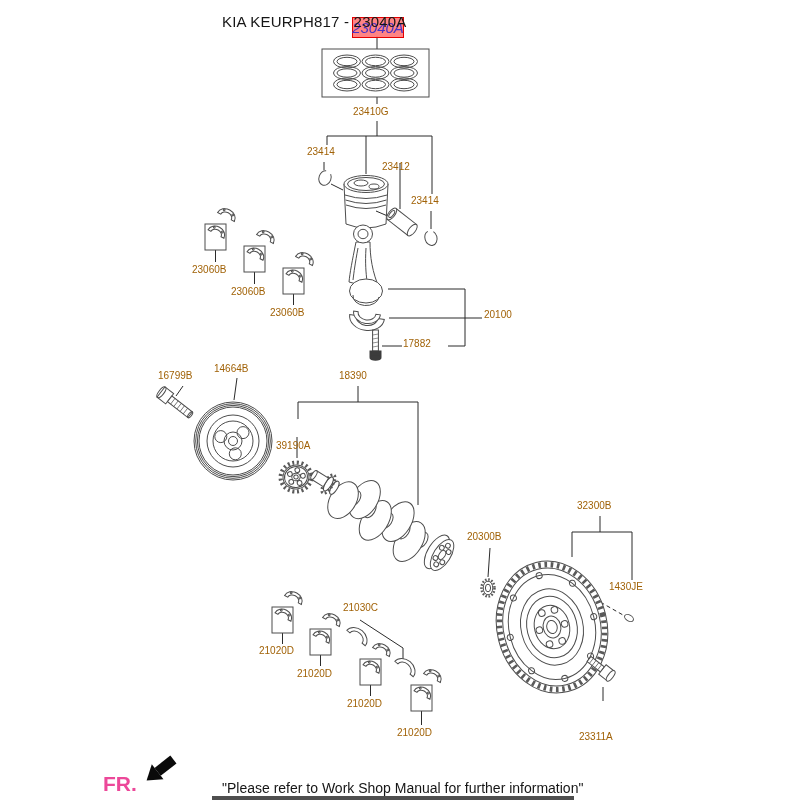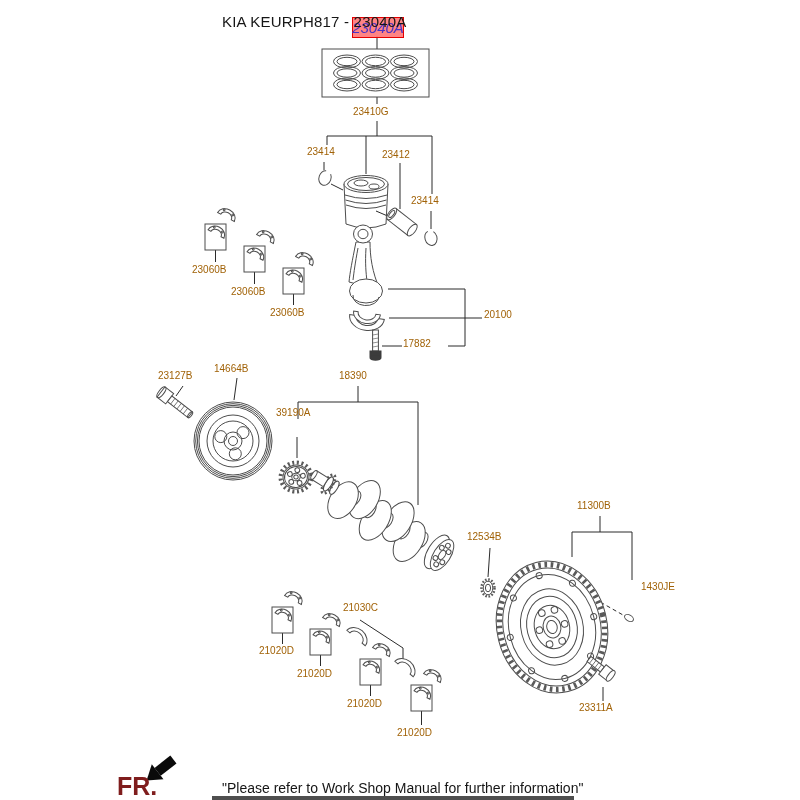--- a/index.html
+++ b/index.html
@@ -7,60 +7,60 @@
           font-family:"Liberation Sans",sans-serif;overflow:hidden;}
   .title{position:absolute;left:222px;top:13px;font-size:15px;color:#161616;
          letter-spacing:.2px;white-space:nowrap;z-index:3;}
   .hl-box{position:absolute;left:352px;top:17px;width:50px;height:19px;
           background:rgba(255,122,122,.92);border:1px solid #e60000;z-index:2;
           display:flex;align-items:center;justify-content:center;}
   .hl-box span{font-size:15px;color:#4b33c3;line-height:1;font-style:italic;}
   .plabel{position:absolute;font-size:10px;color:#a16207;line-height:1;
           white-space:nowrap;z-index:2;cursor:pointer;}
   svg.diagram{position:absolute;left:0;top:0;z-index:1;}
-  .fr{position:absolute;left:117px;top:772px;font-size:25px;font-weight:600;
-      color:#7f1d1d;z-index:2;}
+  .fr{position:absolute;left:103px;top:772px;font-size:21px;font-weight:600;
+      color:#ec4899;z-index:2;}
   .note{position:absolute;left:222px;top:780px;font-size:14px;color:#161616;
         white-space:nowrap;z-index:2;}
   .footer-bar{position:absolute;left:212px;top:796px;width:362px;height:4px;
               background:#4f4f4f;z-index:2;}
 </style>
 </head>
 <body>
 
 <div class="canvas">
 
   <div class="title">KIA KEURPH817 - 23040A</div>
 
   <div class="hl-box">
     <span>23040A</span>
   </div>
 
   <div class="plabel" style="left:353px;top:107px">23410G</div>
   <div class="plabel" style="left:307px;top:147px">23414</div>
-  <div class="plabel" style="left:382px;top:150px">23412</div>
+  <div class="plabel" style="left:382px;top:162px">23412</div>
   <div class="plabel" style="left:411px;top:196px">23414</div>
   <div class="plabel" style="left:192px;top:265px">23060B</div>
   <div class="plabel" style="left:231px;top:287px">23060B</div>
   <div class="plabel" style="left:270px;top:308px">23060B</div>
   <div class="plabel" style="left:484px;top:310px">20100</div>
   <div class="plabel" style="left:403px;top:339px">17882</div>
-  <div class="plabel" style="left:158px;top:371px">23127B</div>
+  <div class="plabel" style="left:158px;top:371px">16799B</div>
   <div class="plabel" style="left:214px;top:364px">14664B</div>
   <div class="plabel" style="left:339px;top:371px">18390</div>
-  <div class="plabel" style="left:276px;top:408px">39190A</div>
-  <div class="plabel" style="left:467px;top:532px">12534B</div>
-  <div class="plabel" style="left:577px;top:501px">11300B</div>
-  <div class="plabel" style="left:641px;top:582px">1430JE</div>
+  <div class="plabel" style="left:276px;top:441px">39190A</div>
+  <div class="plabel" style="left:467px;top:532px">20300B</div>
+  <div class="plabel" style="left:577px;top:501px">32300B</div>
+  <div class="plabel" style="left:609px;top:582px">1430JE</div>
   <div class="plabel" style="left:343px;top:603px">21030C</div>
   <div class="plabel" style="left:259px;top:646px">21020D</div>
   <div class="plabel" style="left:297px;top:669px">21020D</div>
   <div class="plabel" style="left:347px;top:699px">21020D</div>
   <div class="plabel" style="left:397px;top:728px">21020D</div>
-  <div class="plabel" style="left:579px;top:703px">23311A</div>
+  <div class="plabel" style="left:579px;top:732px">23311A</div>
 
   <svg class="diagram" width="800" height="800" viewBox="0 0 800 800">
     <defs>
       <g id="pring" fill="none">
         <ellipse rx="13.5" ry="6.5"></ellipse>
           <ellipse rx="10" ry="4.2"></ellipse>
       </g>
       <g id="bunit" fill="none">
         <g transform="translate(22,9) rotate(28)">
           <path d="M-9.5,0 A9.5,8 0 0 1 9.5,0 L6,0 A6,4.8 0 0 0 -6,0 Z" fill="#fff"></path>

